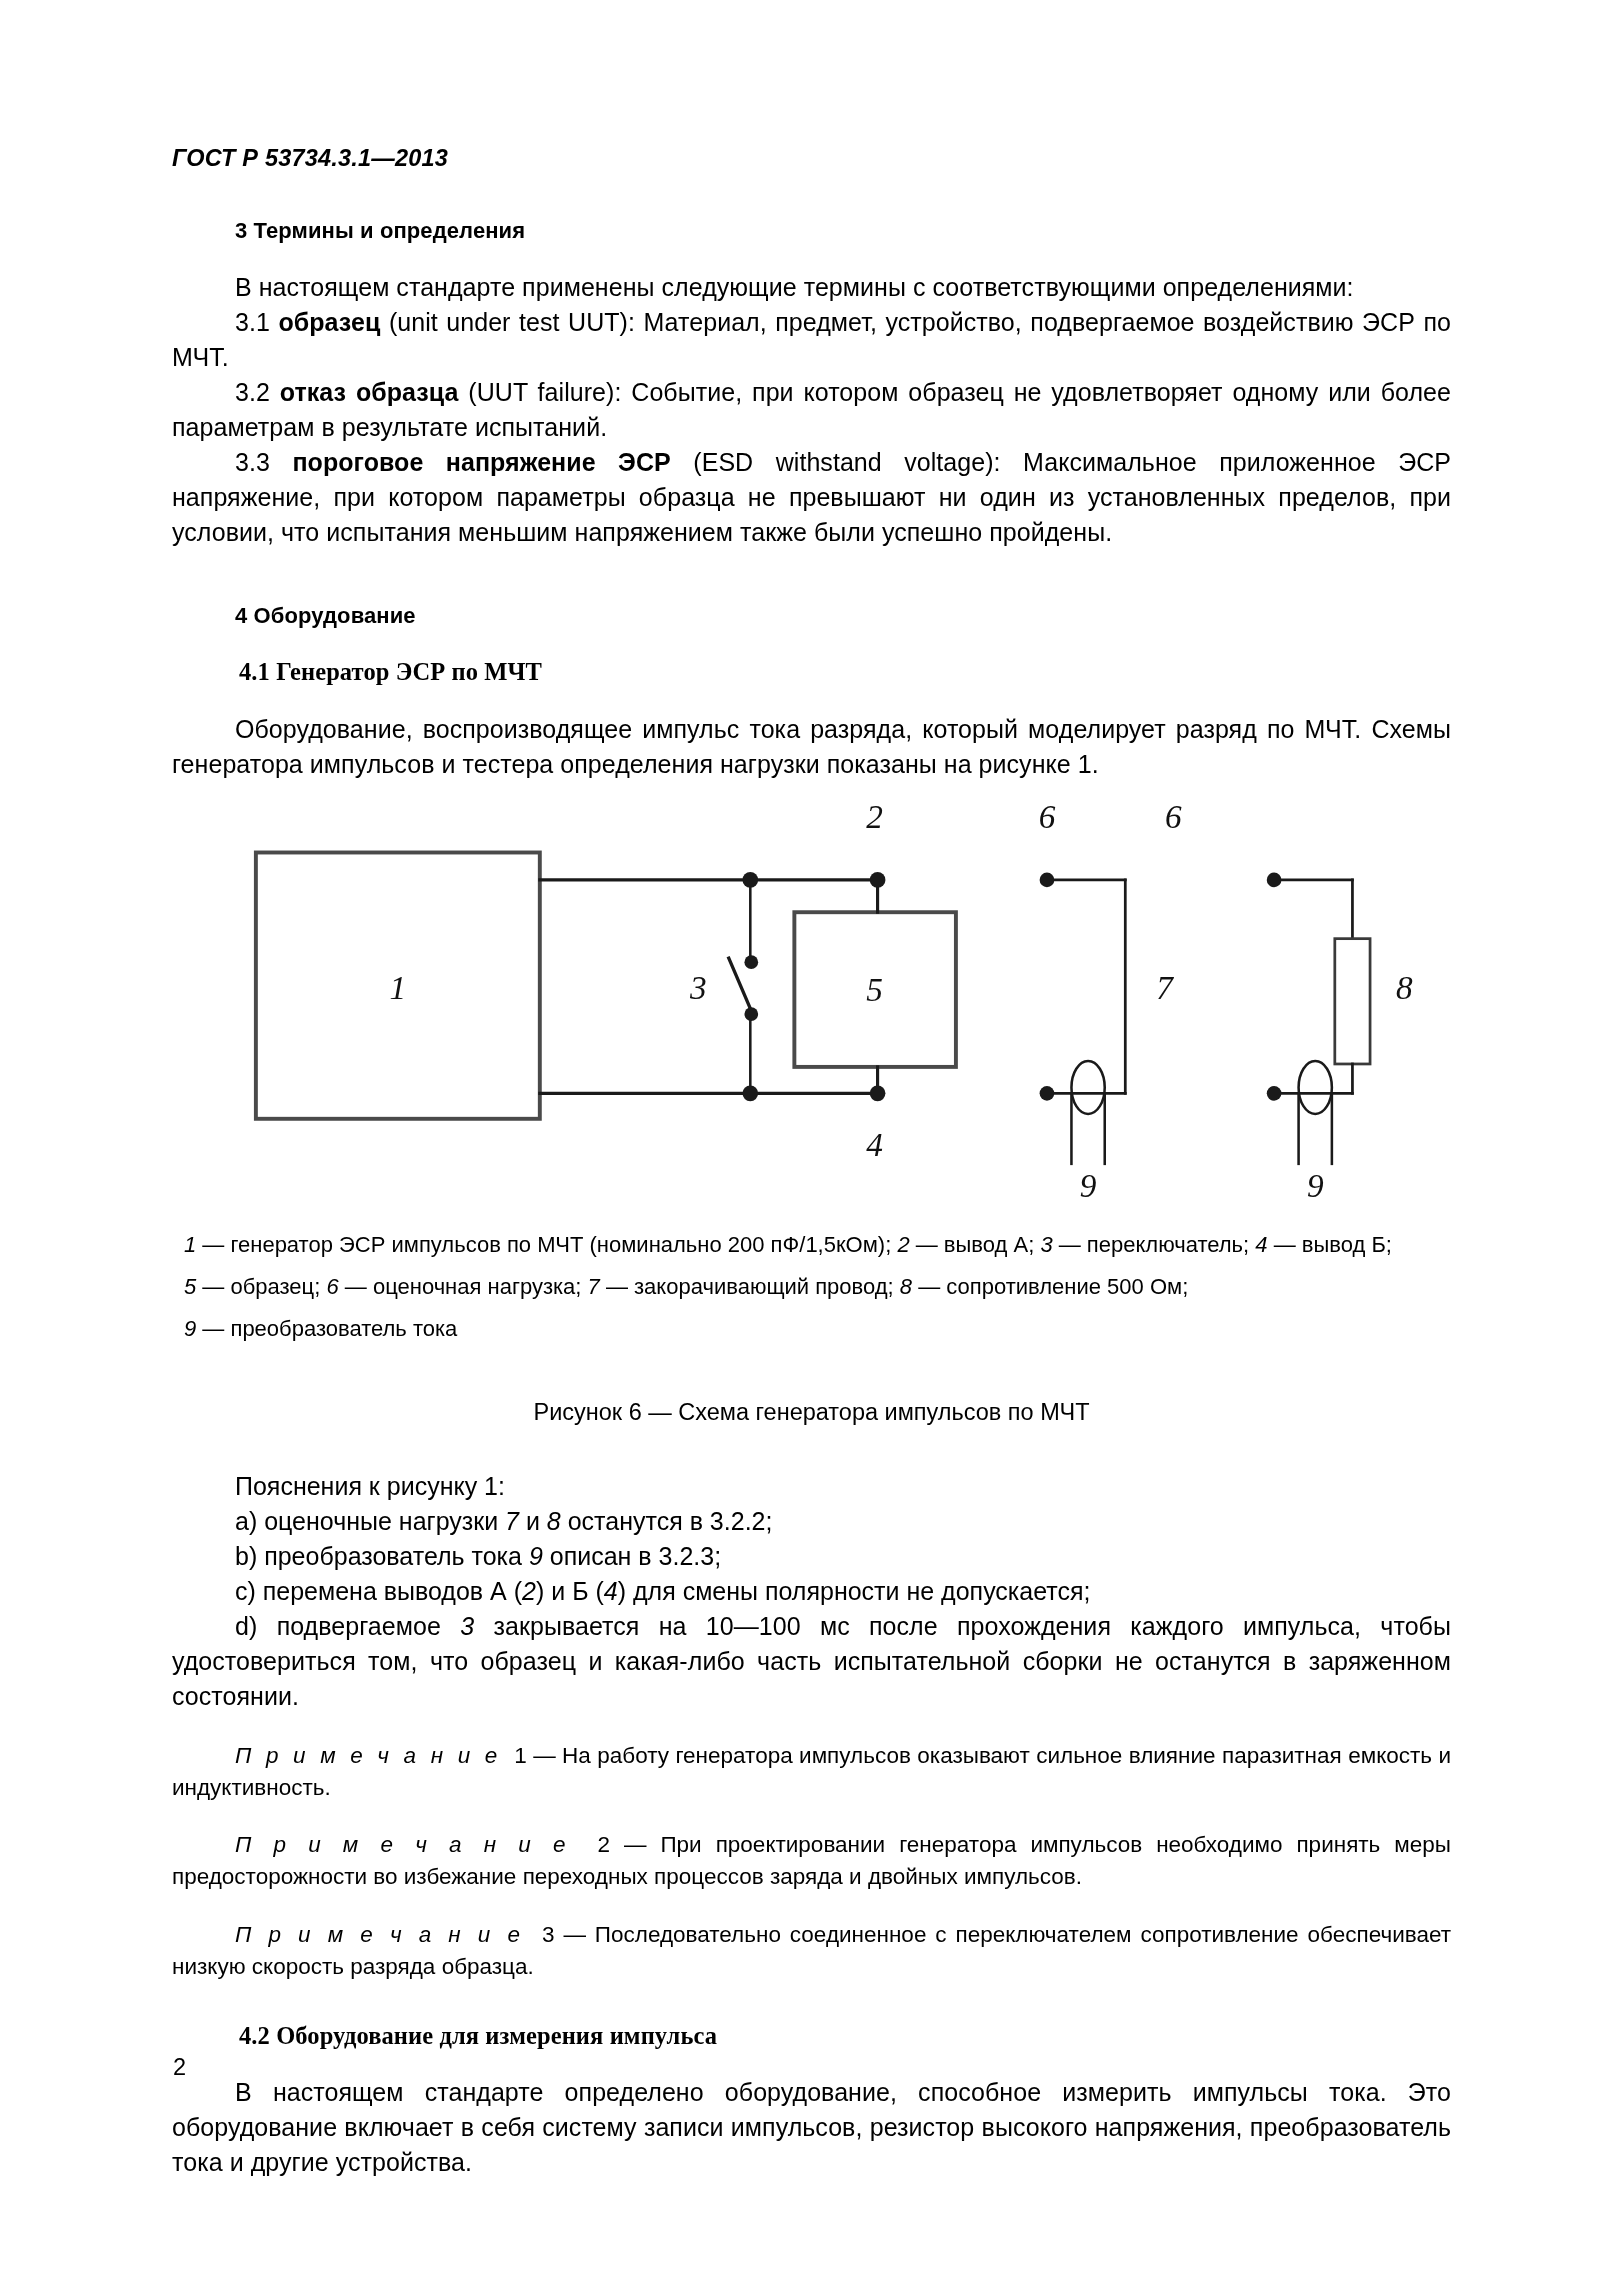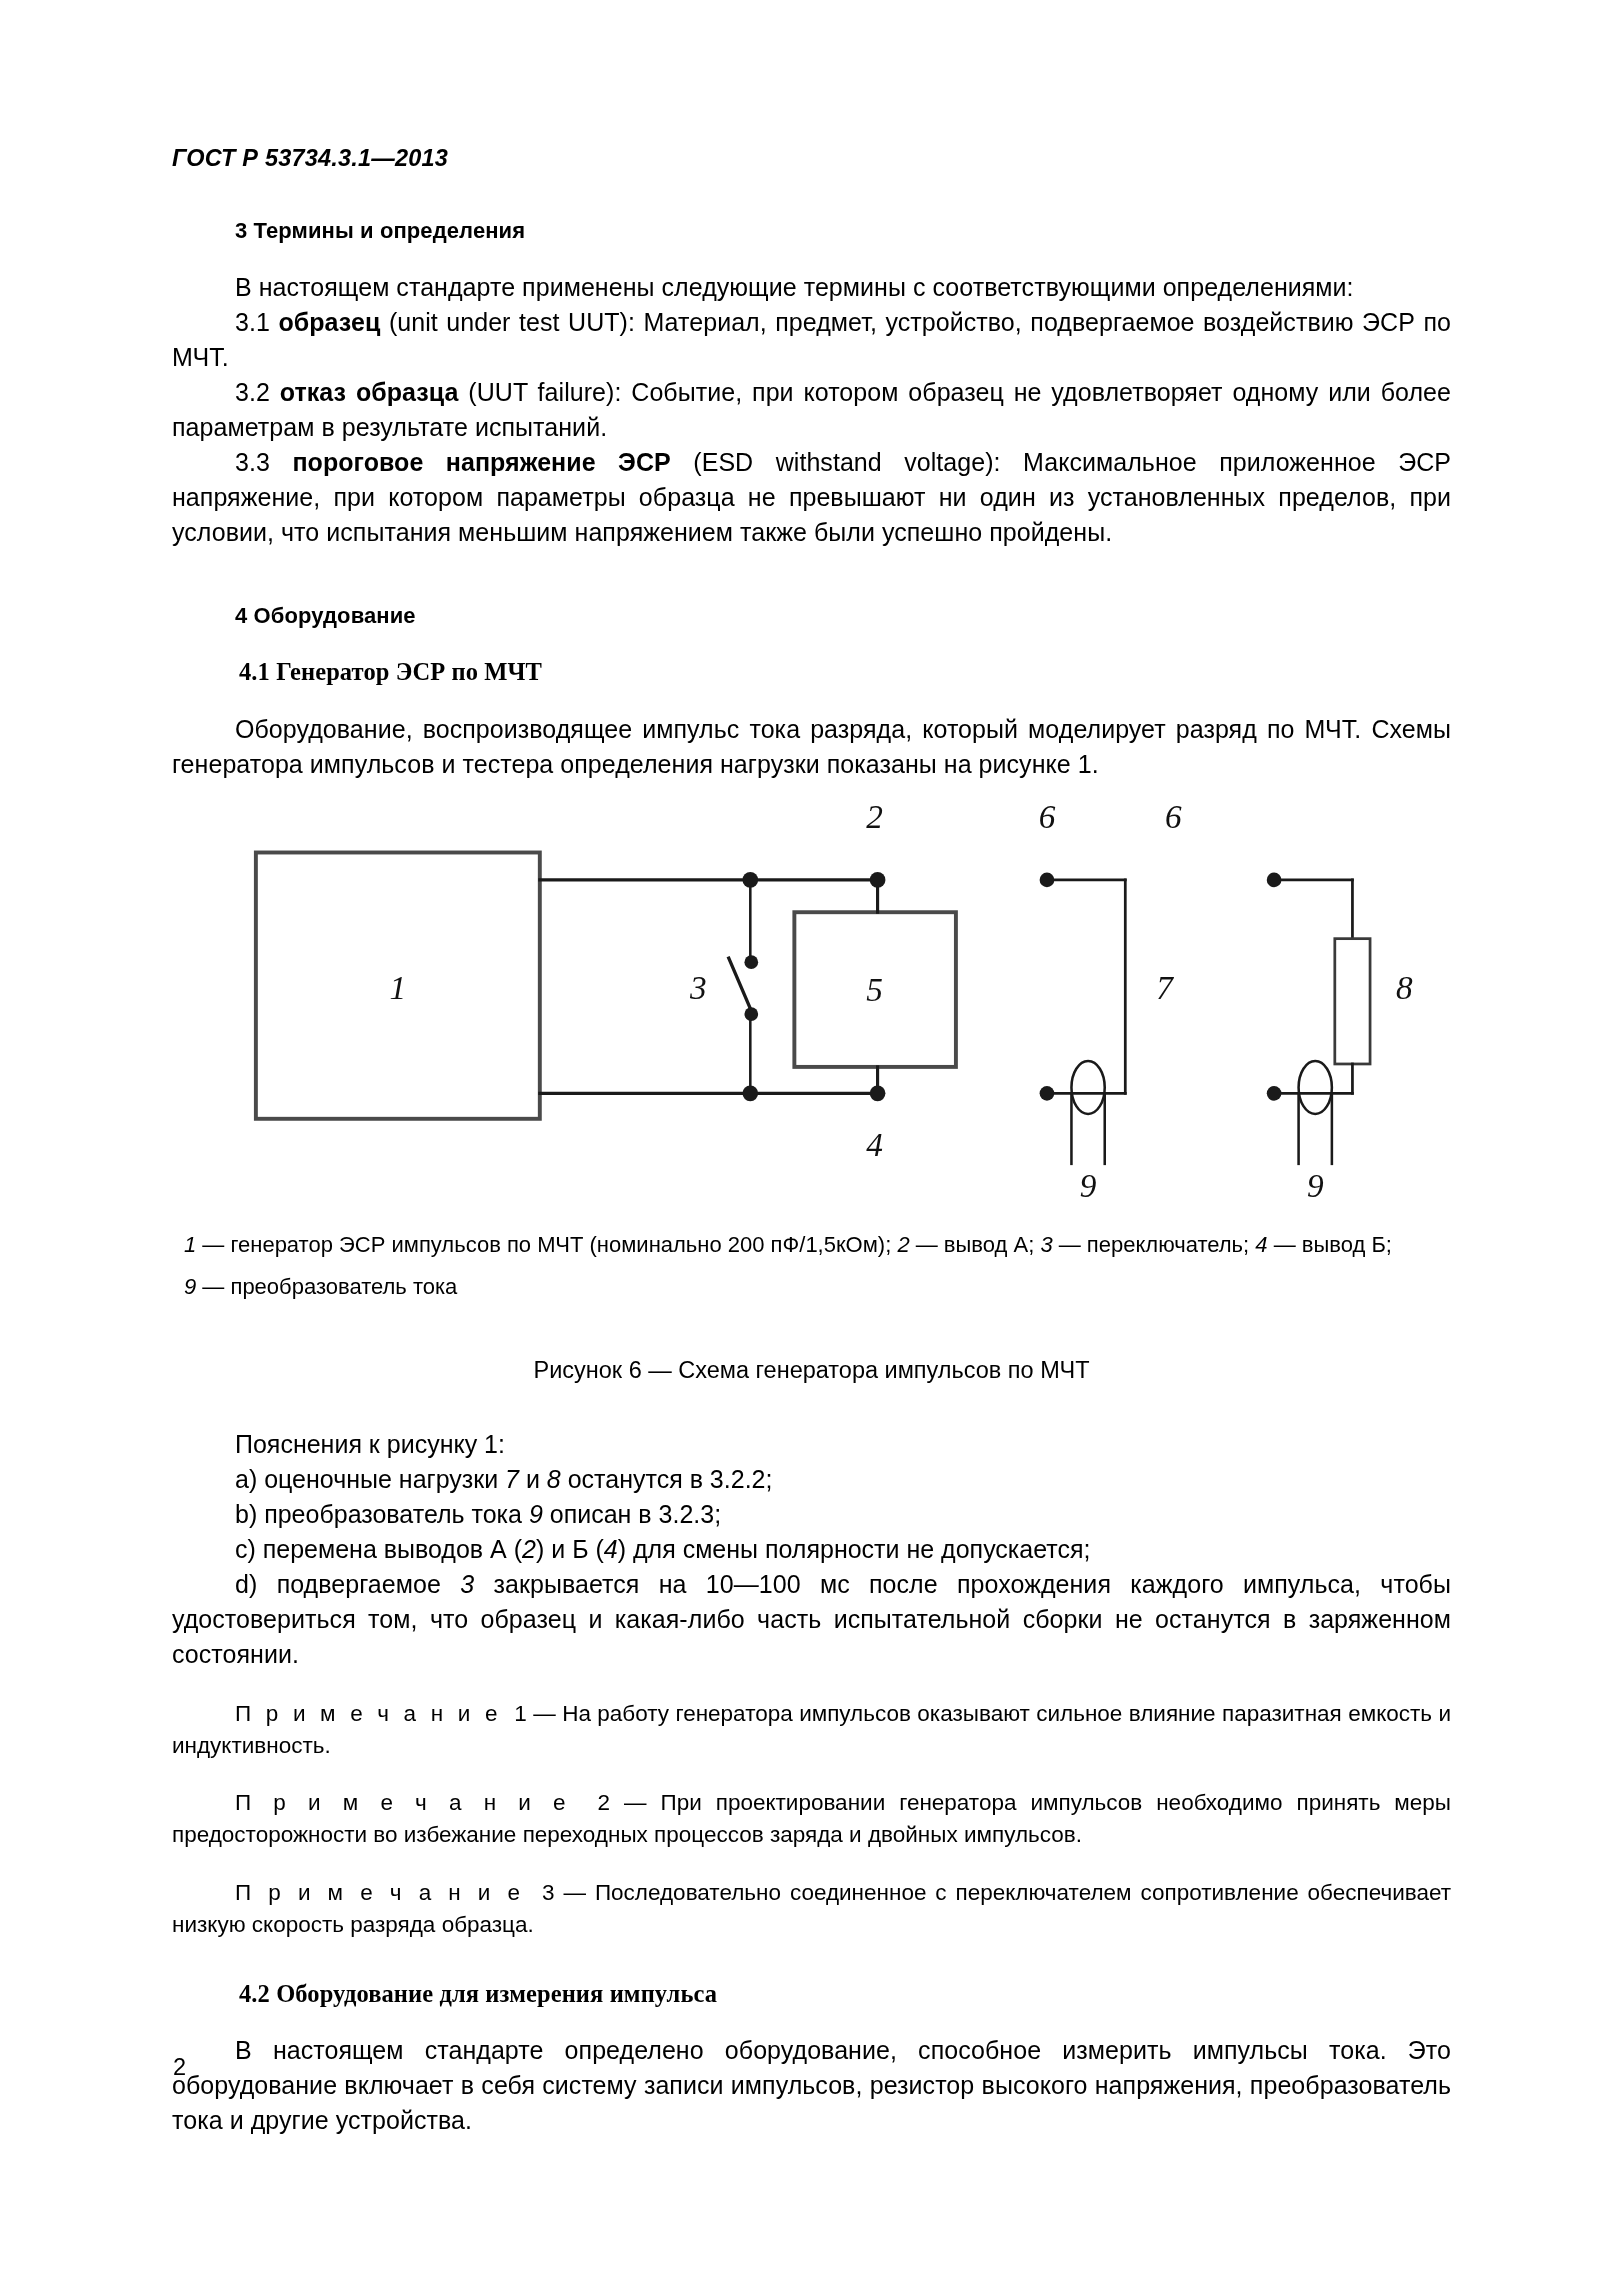--- a/index.html
+++ b/index.html
@@ -66,21 +66,21 @@
     padding:0;
     text-align:justify;
     text-indent:63px;
   }
   .sp-sec-before{height:45px;}
   .sp-sec-after{height:25.5px;}
   .sp-sub-after{height:21.6px;}
   .sp-note{height:25.5px;}
   b{font-weight:bold;}
   i,.it{font-style:italic;}
-  .prim{letter-spacing:4.1px;}
+  .prim{letter-spacing:4.1px;font-style:italic;}
 
   
   .figure{
     position:relative;
     width:1279px;
     height:421px;
     margin:0;
   }
   .legend{
     font-size:22px;
@@ -202,20 +202,21 @@
           <text x="935" y="424">9</text>
           <text x="1167" y="424">9</text>
         </g>
       </svg>
     </div>
 
     <div style="height:15.7px"></div>
 
     <p class="legend"><span class="it">1</span><span> — генератор ЭСР импульсов по МЧТ (номинально 200 пФ/1,5кОм); </span><span class="it">2</span><span> — вывод А; </span><span class="it">3</span><span> — переключатель; </span><span class="it">4</span><span> — вывод Б;</span></p>
 
+    <p class="legend"><span class="it">5</span><span> — образец; </span><span class="it">6</span><span> — оценочная нагрузка; </span><span class="it">7</span><span> — закорачивающий провод; </span><span class="it">8</span><span> — сопротивление 500 Ом;</span></p>
 
     <p class="legend"><span class="it">9</span><span> — преобразователь тока</span></p>
 
     <div style="height:43px"></div>
     <p class="fig-title">Рисунок 6 — Схема генератора импульсов по МЧТ</p>
     <div style="height:43px"></div>
 
     <p class="list-line">Пояснения к рисунку 1:</p>
 
     <p class="list-line"><span>a) оценочные нагрузки </span><span class="it">7</span><span> и </span><span class="it">8</span><span> останутся в 3.2.2;</span></p>

